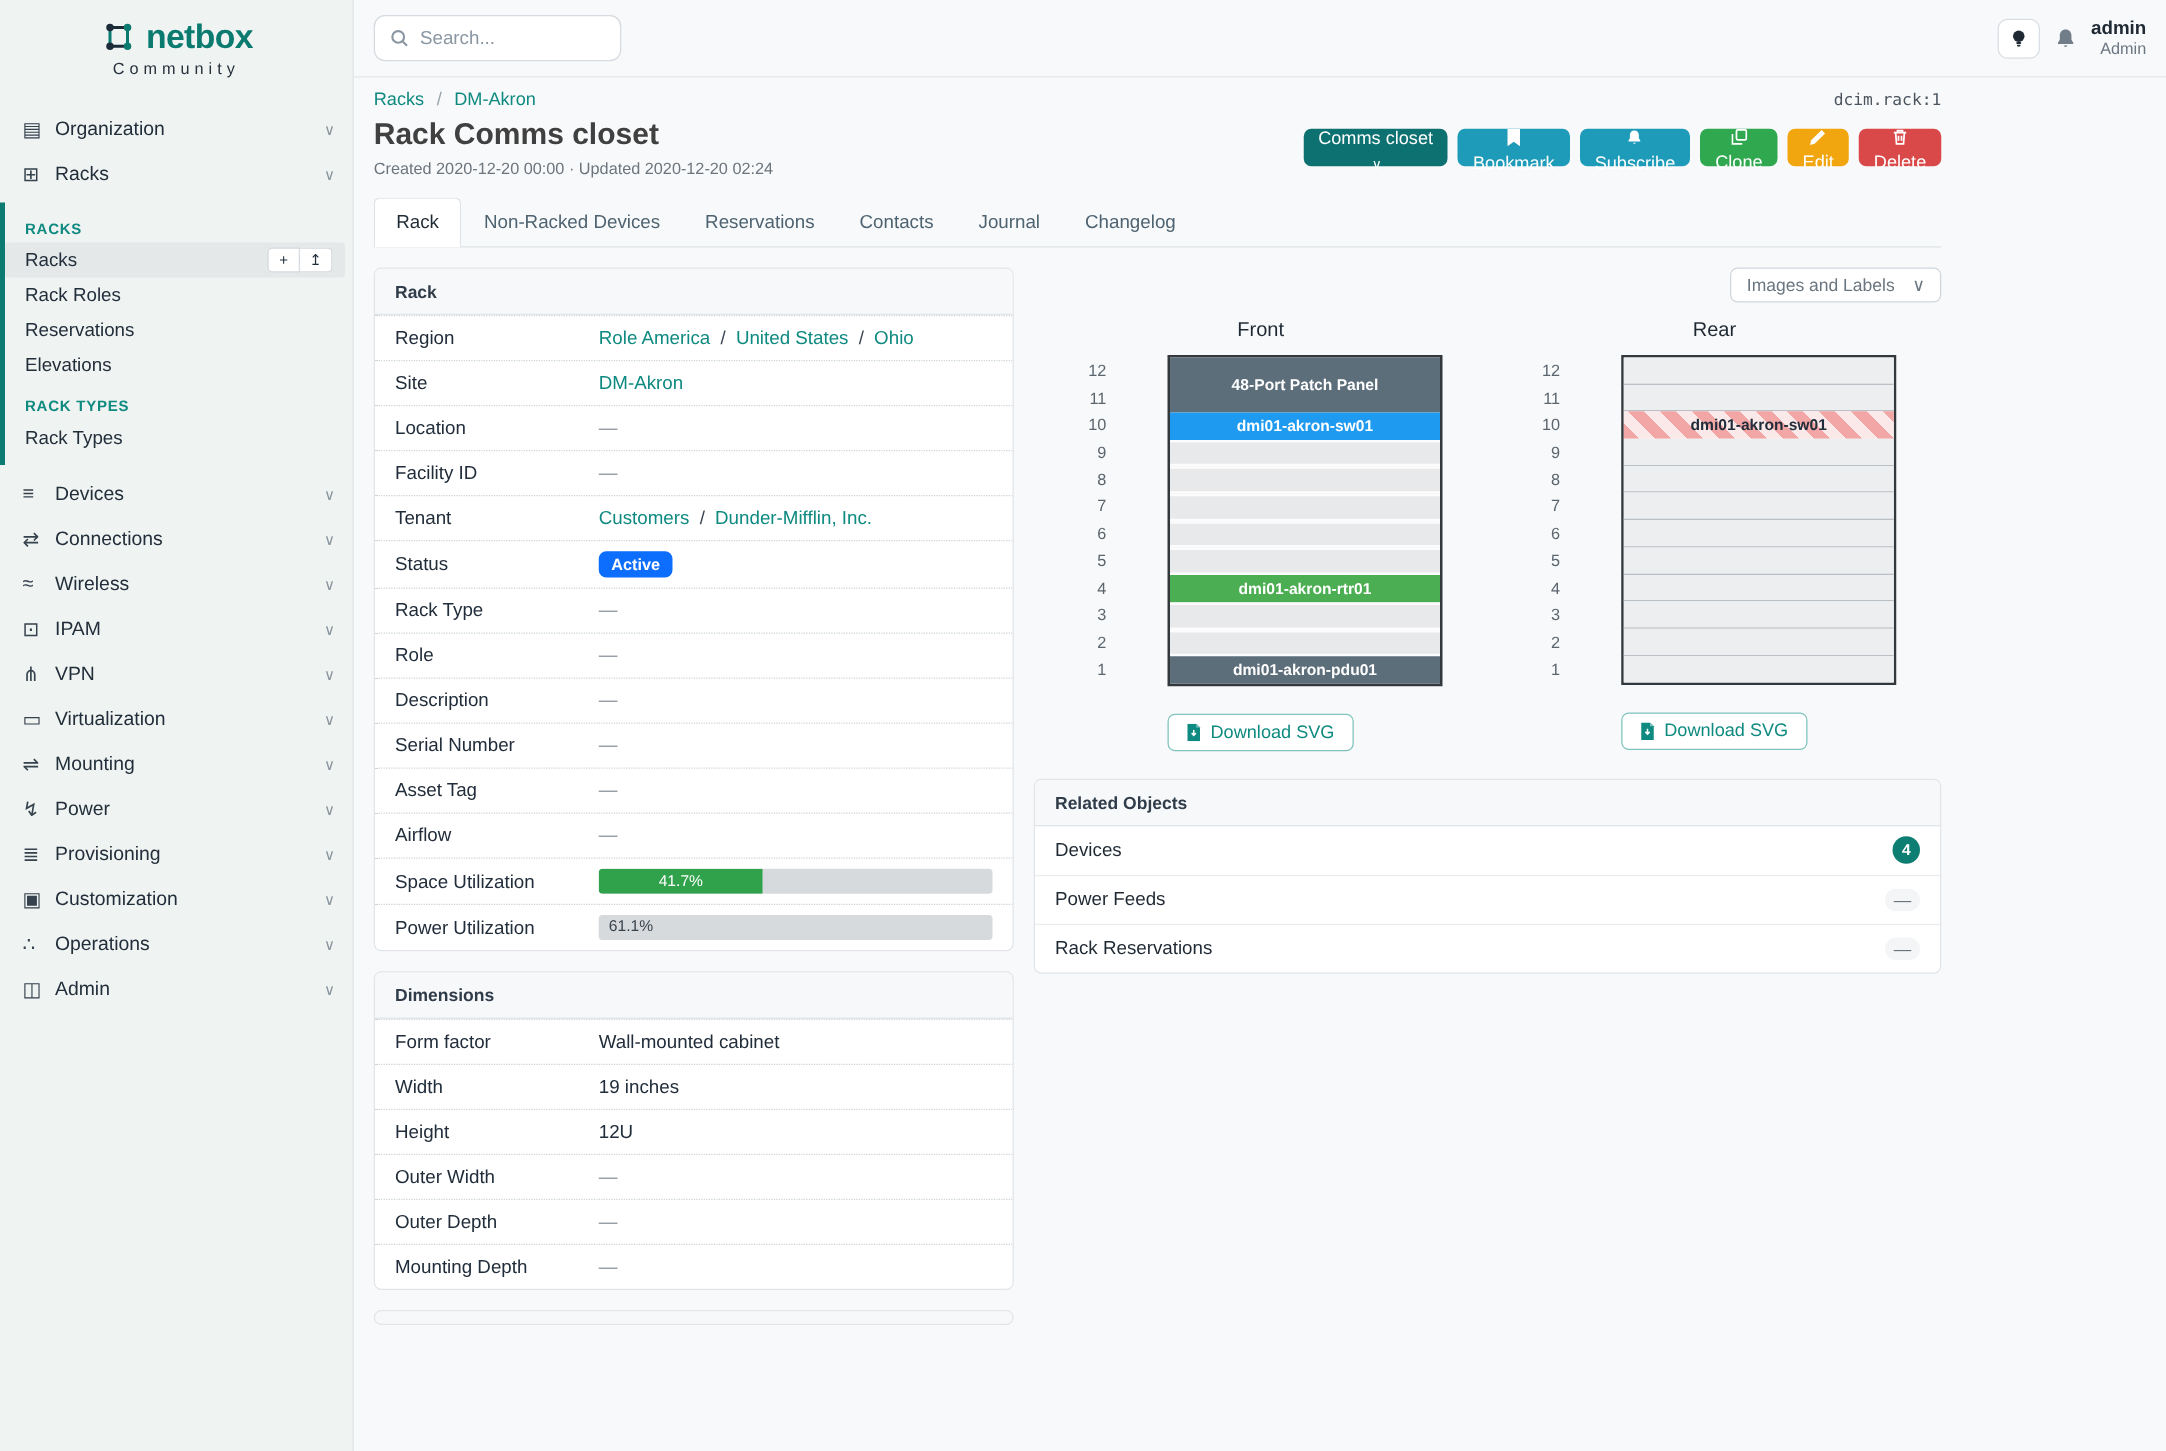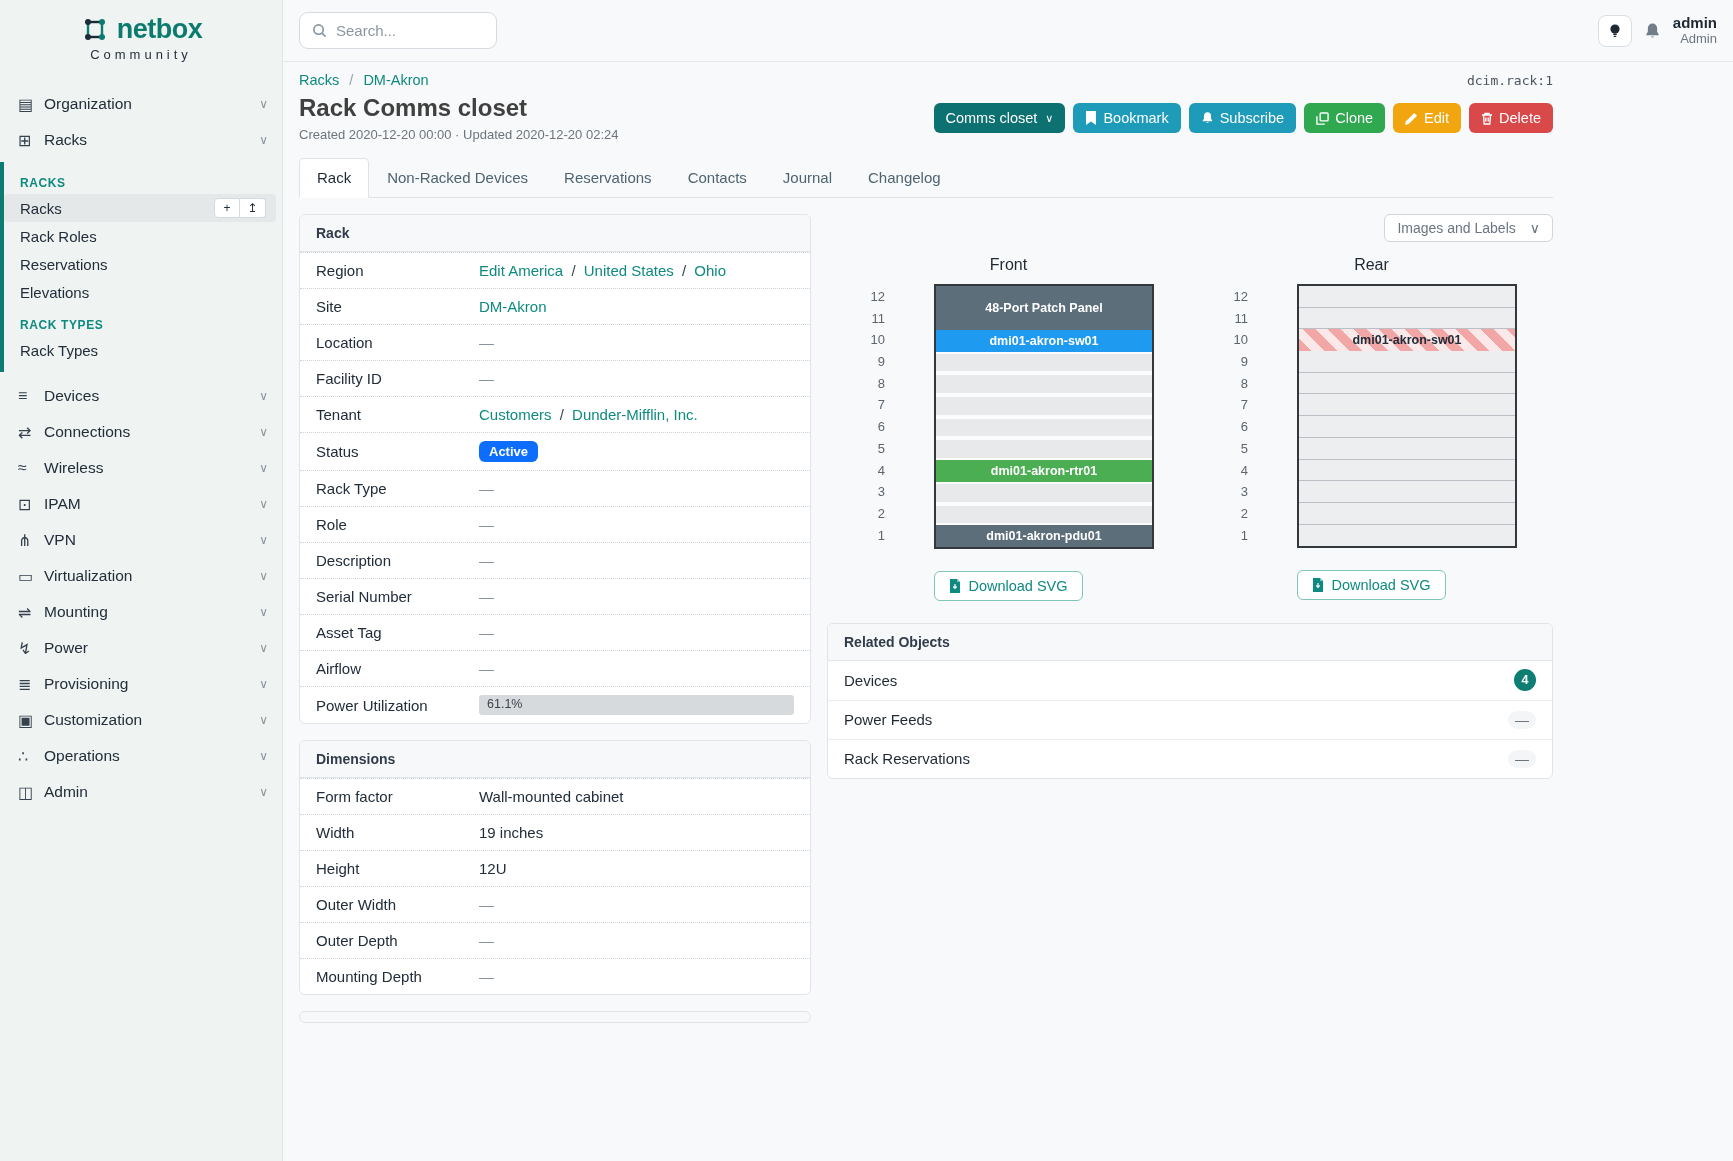--- a/index.html
+++ b/index.html
@@ -55,21 +55,21 @@
   .breadcrumb { font-size:14.5px; }
   .breadcrumb a { color:#0e8a80; }
   .bc-sep { color:#97a3ad; margin:0 6px; }
   .object-id { font-family:"DejaVu Sans Mono", monospace; font-size:13px; color:#4a5560; }
   .head-row2 { display:flex; justify-content:space-between; align-items:center; margin-top:6px; }
   .page-title { font-size:24px; font-weight:bold; color:#404040; }
   .page-meta { font-size:13px; color:#6c757d; margin-top:5px; }
   .actions { display:flex; gap:8px; }
   .btn { height:30px; display:inline-flex; align-items:center; gap:6px; padding:0 12px;
          border:none; border-radius:6px; color:#fff; font-size:14.5px; font-weight:500;
-         font-family:"Liberation Sans",sans-serif; cursor:pointer; }
+         font-family:"Liberation Sans",sans-serif; cursor:pointer;flex-direction:column; }
   .btn-group-sel { background:#0d7171; }
   .btn-bookmark,.btn-subscribe { background:#1d9bb8; }
   .btn-clone { background:#2fa84f; }
   .btn-edit { background:#f1a50e; }
   .btn-delete { background:#d94949; }
   .caret { font-size:11px; margin-left:2px; }
 
   .tabbar { display:flex; margin-top:16px; border-bottom:1px solid #dde3e7; }
   .tab { padding:10px 17px 11px; font-size:15px; color:#4e6371; cursor:pointer;
          border:1px solid transparent; margin-bottom:-1px; }
@@ -373,21 +373,21 @@
     </div>
 
     <div class="columns">
 
       <div class="col-left">
         <div class="panel">
           <div class="panel-header">Rack</div>
           <div class="prow">
             <div class="plabel">Region</div>
             <div class="pvalue">
-              <a>Edit America</a>
+              <a>Role America</a>
               <span class="link-sep">/</span>
               <a>United States</a>
               <span class="link-sep">/</span>
               <a>Ohio</a>
             </div>
           </div>
           <div class="prow">
             <div class="plabel">Site</div>
             <div class="pvalue"><a>DM-Akron</a></div>
           </div>
@@ -427,20 +427,30 @@
             <div class="plabel">Serial Number</div>
             <div class="pvalue dash">—</div>
           </div>
           <div class="prow">
             <div class="plabel">Asset Tag</div>
             <div class="pvalue dash">—</div>
           </div>
           <div class="prow">
             <div class="plabel">Airflow</div>
             <div class="pvalue dash">—</div>
+          </div>
+          <div class="prow">
+            <div class="plabel">Space Utilization</div>
+            <div class="pvalue">
+              <div class="progress">
+                <div class="progress-fill" style="width: 41.7%;">
+                  <span>41.7%</span>
+                </div>
+              </div>
+            </div>
           </div>
           <div class="prow">
             <div class="plabel">Power Utilization</div>
             <div class="pvalue">
               <div class="progress">
                 <span class="bar-label-left">61.1%</span>
               </div>
             </div>
           </div>
         </div>

